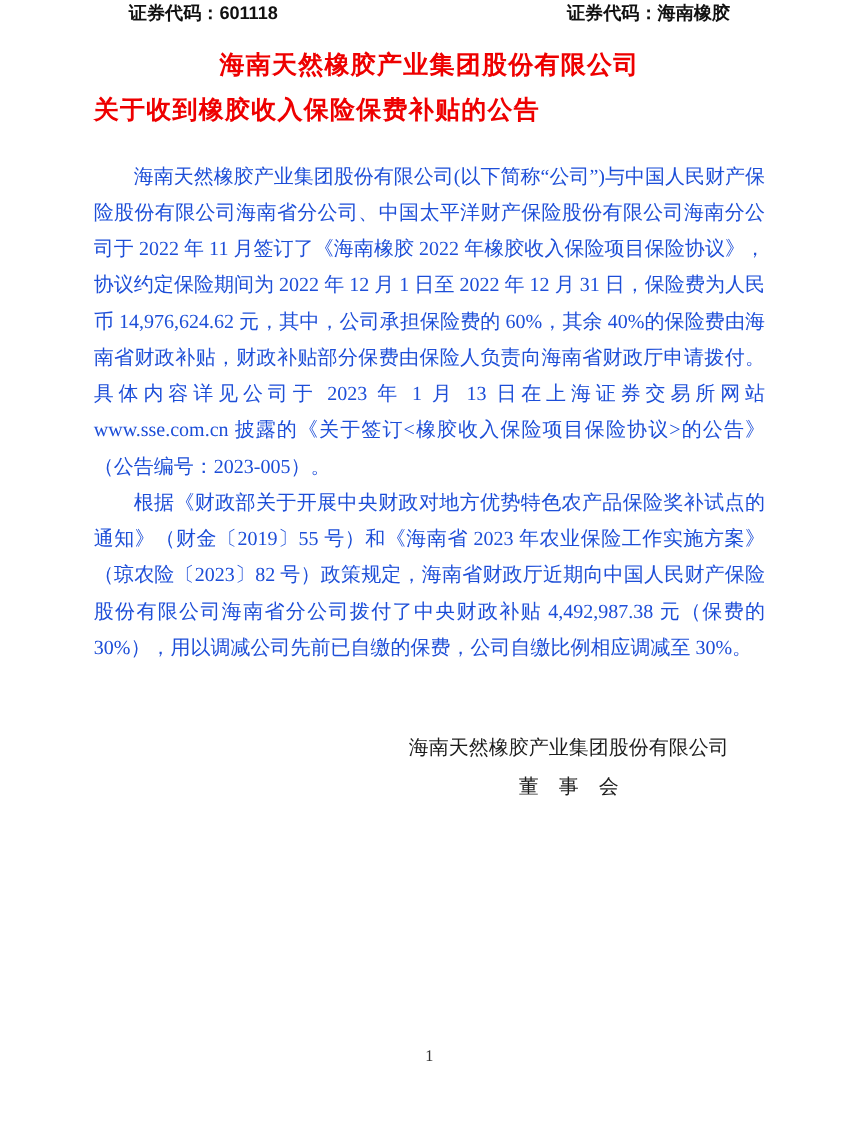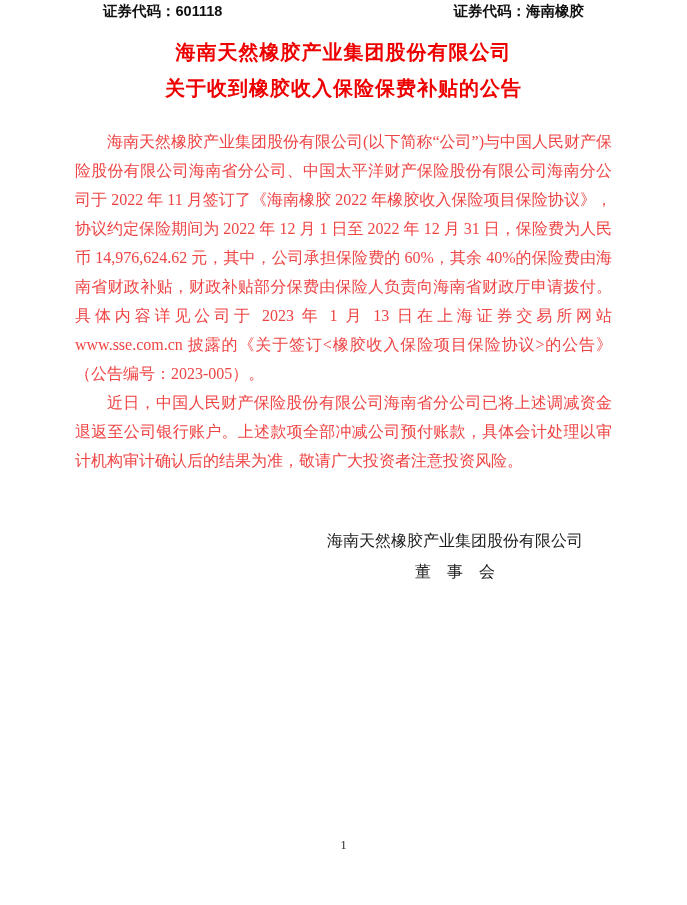--- a/index.html
+++ b/index.html
@@ -32,21 +32,21 @@
     text-align: center;
     font-family: "Liberation Sans", "DejaVu Sans", sans-serif;
     font-weight: 700;
     font-size: 20px;
     line-height: 26px;
     color: #ee0000;
     letter-spacing: 1px;
   }
   .doc-subtitle {
     margin-top: 10px;
-    text-align: center;
+    text-align: left;
     font-family: "Liberation Sans", "DejaVu Sans", sans-serif;
     font-weight: 700;
     font-size: 20px;
     line-height: 26px;
     color: #ee0000;
     letter-spacing: 1px;
   }
   .disclaimer {
     margin-top: 16px;
     font-style: italic;
@@ -55,21 +55,21 @@
     text-indent: 3.5em;
     text-align: justify;
     color: #222222;
   }
   .body-text { margin-top: 26px; }
   .body-text p {
     font-size: 16px;
     line-height: 29px;
     text-indent: 2em;
     text-align: justify;
-    color: #ef4444;
+    color: #1d4ed8;
   }
   .hereby { margin-top: 27px !important; }
   .signature {
     margin-top: 50px;
     text-align: right;
     padding-right: 29px;
     font-size: 16px;
   }
   .sig-inner { display: inline-block; text-align: center; }
   .sig-inner span { display: block; line-height: 31px; }
@@ -91,21 +91,21 @@
     <div class="pair"><span>证券代码：</span><span>601118</span></div>
     <div class="pair"><span>证券代码：</span><span>海南橡胶</span></div>
   </div>
 
   <h1 class="doc-title">海南天然橡胶产业集团股份有限公司</h1>
   <h2 class="doc-subtitle">关于收到橡胶收入保险保费补贴的公告</h2>
 
 
   <div class="body-text">
     <p>海南天然橡胶产业集团股份有限公司(以下简称“公司”)与中国人民财产保险股份有限公司海南省分公司、中国太平洋财产保险股份有限公司海南分公司于 2022 年 11 月签订了《海南橡胶 2022 年橡胶收入保险项目保险协议》，协议约定保险期间为 2022 年 12 月 1 日至 2022 年 12 月 31 日，保险费为人民币 14,976,624.62 元，其中，公司承担保险费的 60%，其余 40%的保险费由海南省财政补贴，财政补贴部分保费由保险人负责向海南省财政厅申请拨付。具体内容详见公司于 2023 年 1 月 13 日在上海证券交易所网站 www.sse.com.cn 披露的《关于签订&lt;橡胶收入保险项目保险协议&gt;的公告》（公告编号：2023-005）。</p>
-    <p>近日，中国人民财产保险股份有限公司海南省分公司已将上述调减资金退返至公司银行账户。上述款项全部冲减公司预付账款，具体会计处理以审计机构审计确认后的结果为准，敬请广大投资者注意投资风险。</p>
+    <p>根据《财政部关于开展中央财政对地方优势特色农产品保险奖补试点的通知》（财金〔2019〕55 号）和《海南省 2023 年农业保险工作实施方案》（琼农险〔2023〕82 号）政策规定，海南省财政厅近期向中国人民财产保险股份有限公司海南省分公司拨付了中央财政补贴 4,492,987.38 元（保费的 30%），用以调减公司先前已自缴的保费，公司自缴比例相应调减至 30%。</p>
   </div>
 
   <div class="signature">
     <div class="sig-inner">
       <span>海南天然橡胶产业集团股份有限公司</span>
       <span>董　事　会</span>
       
     </div>
   </div>
 

